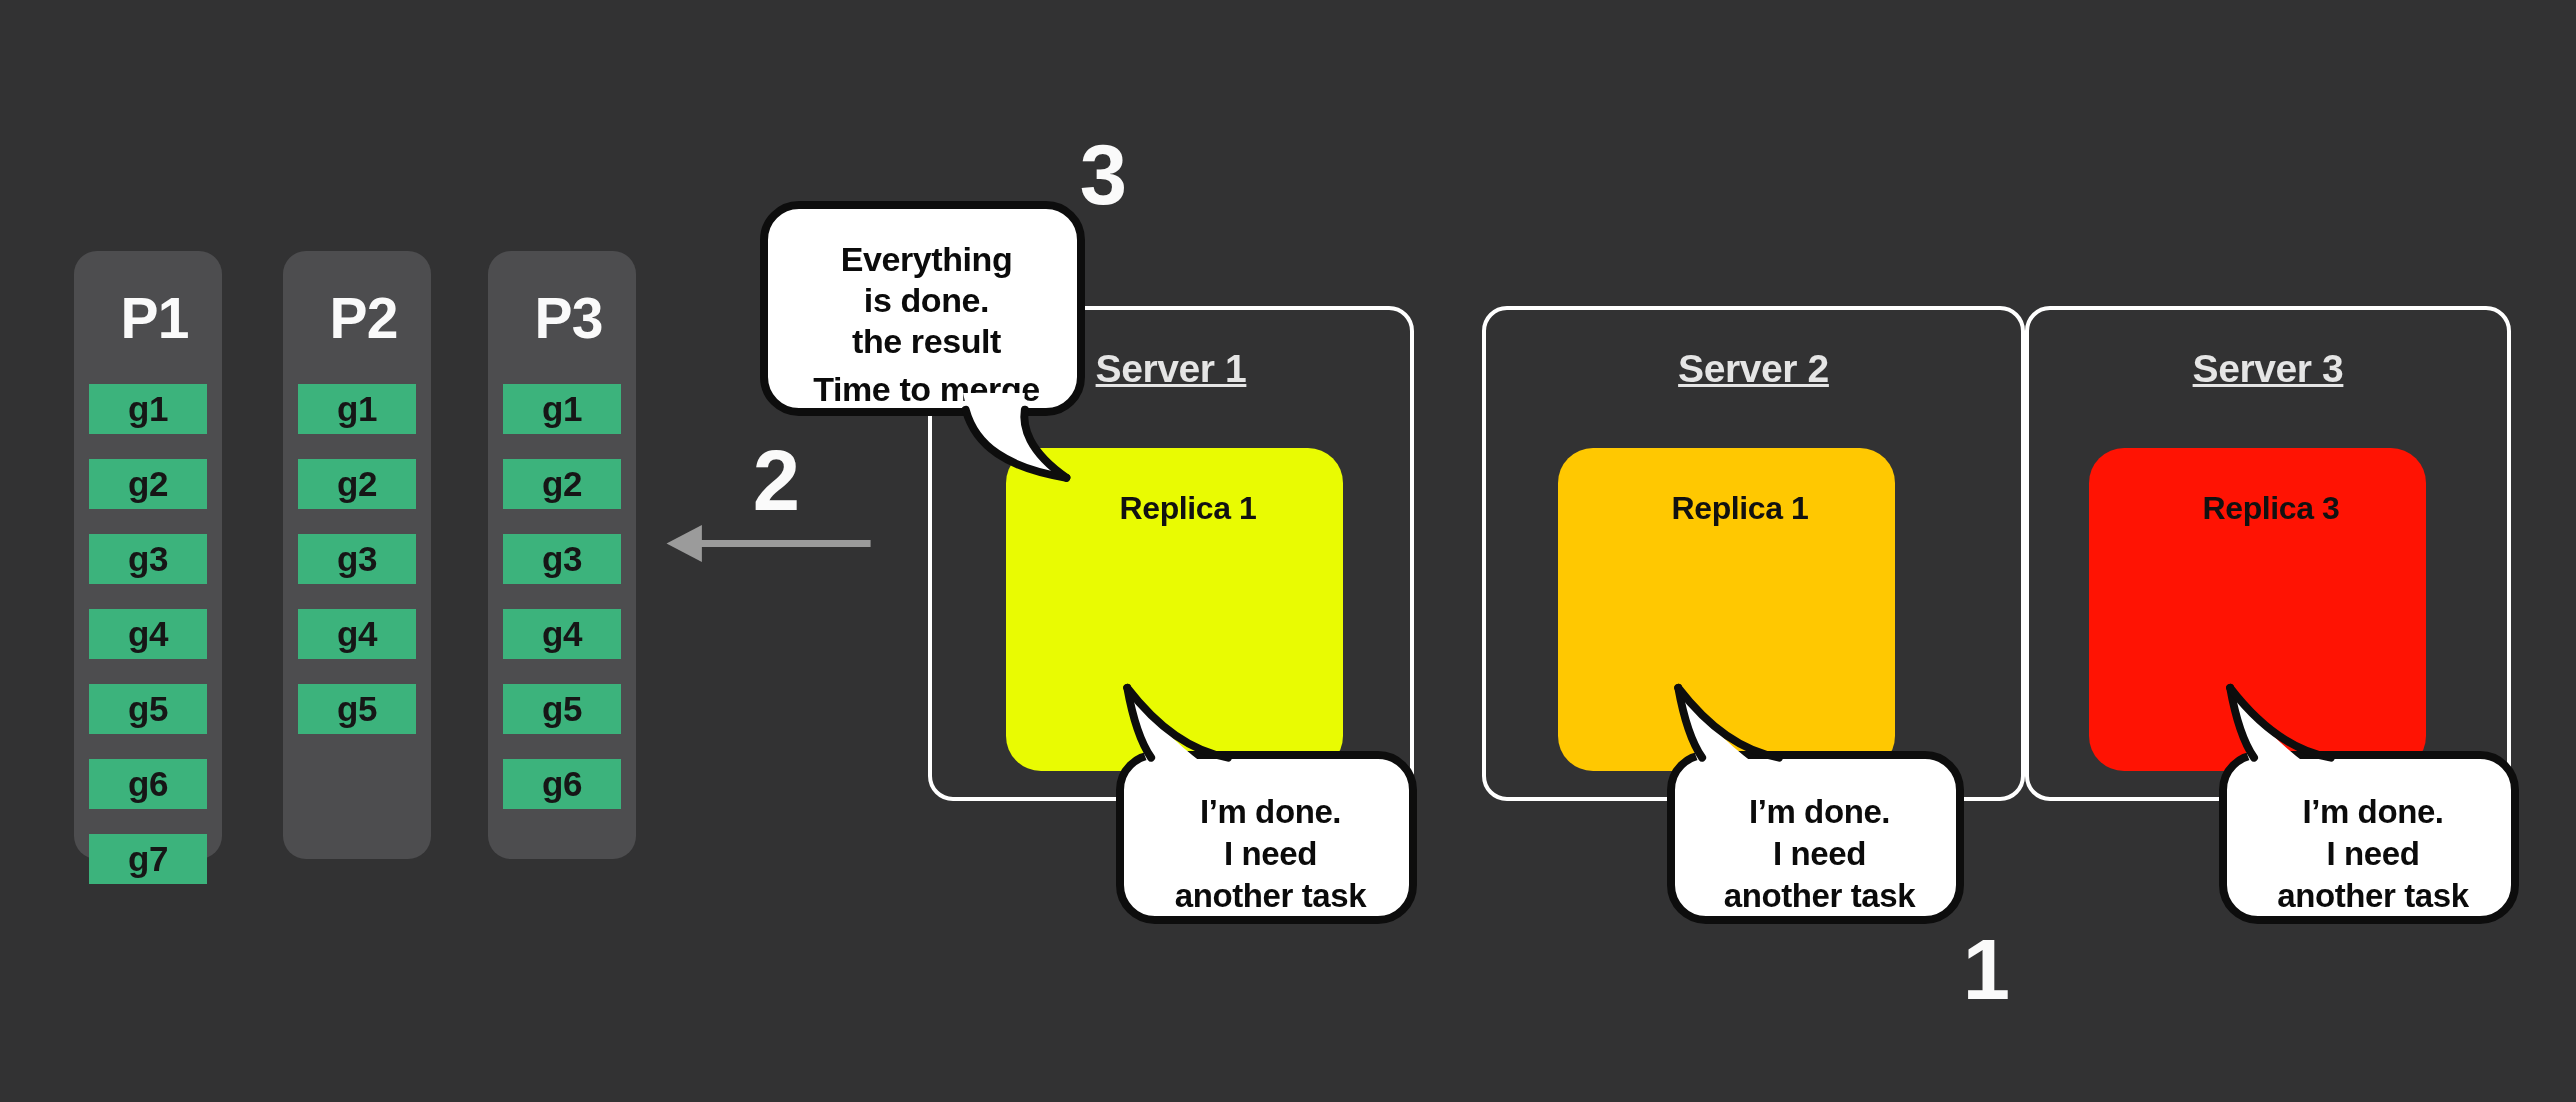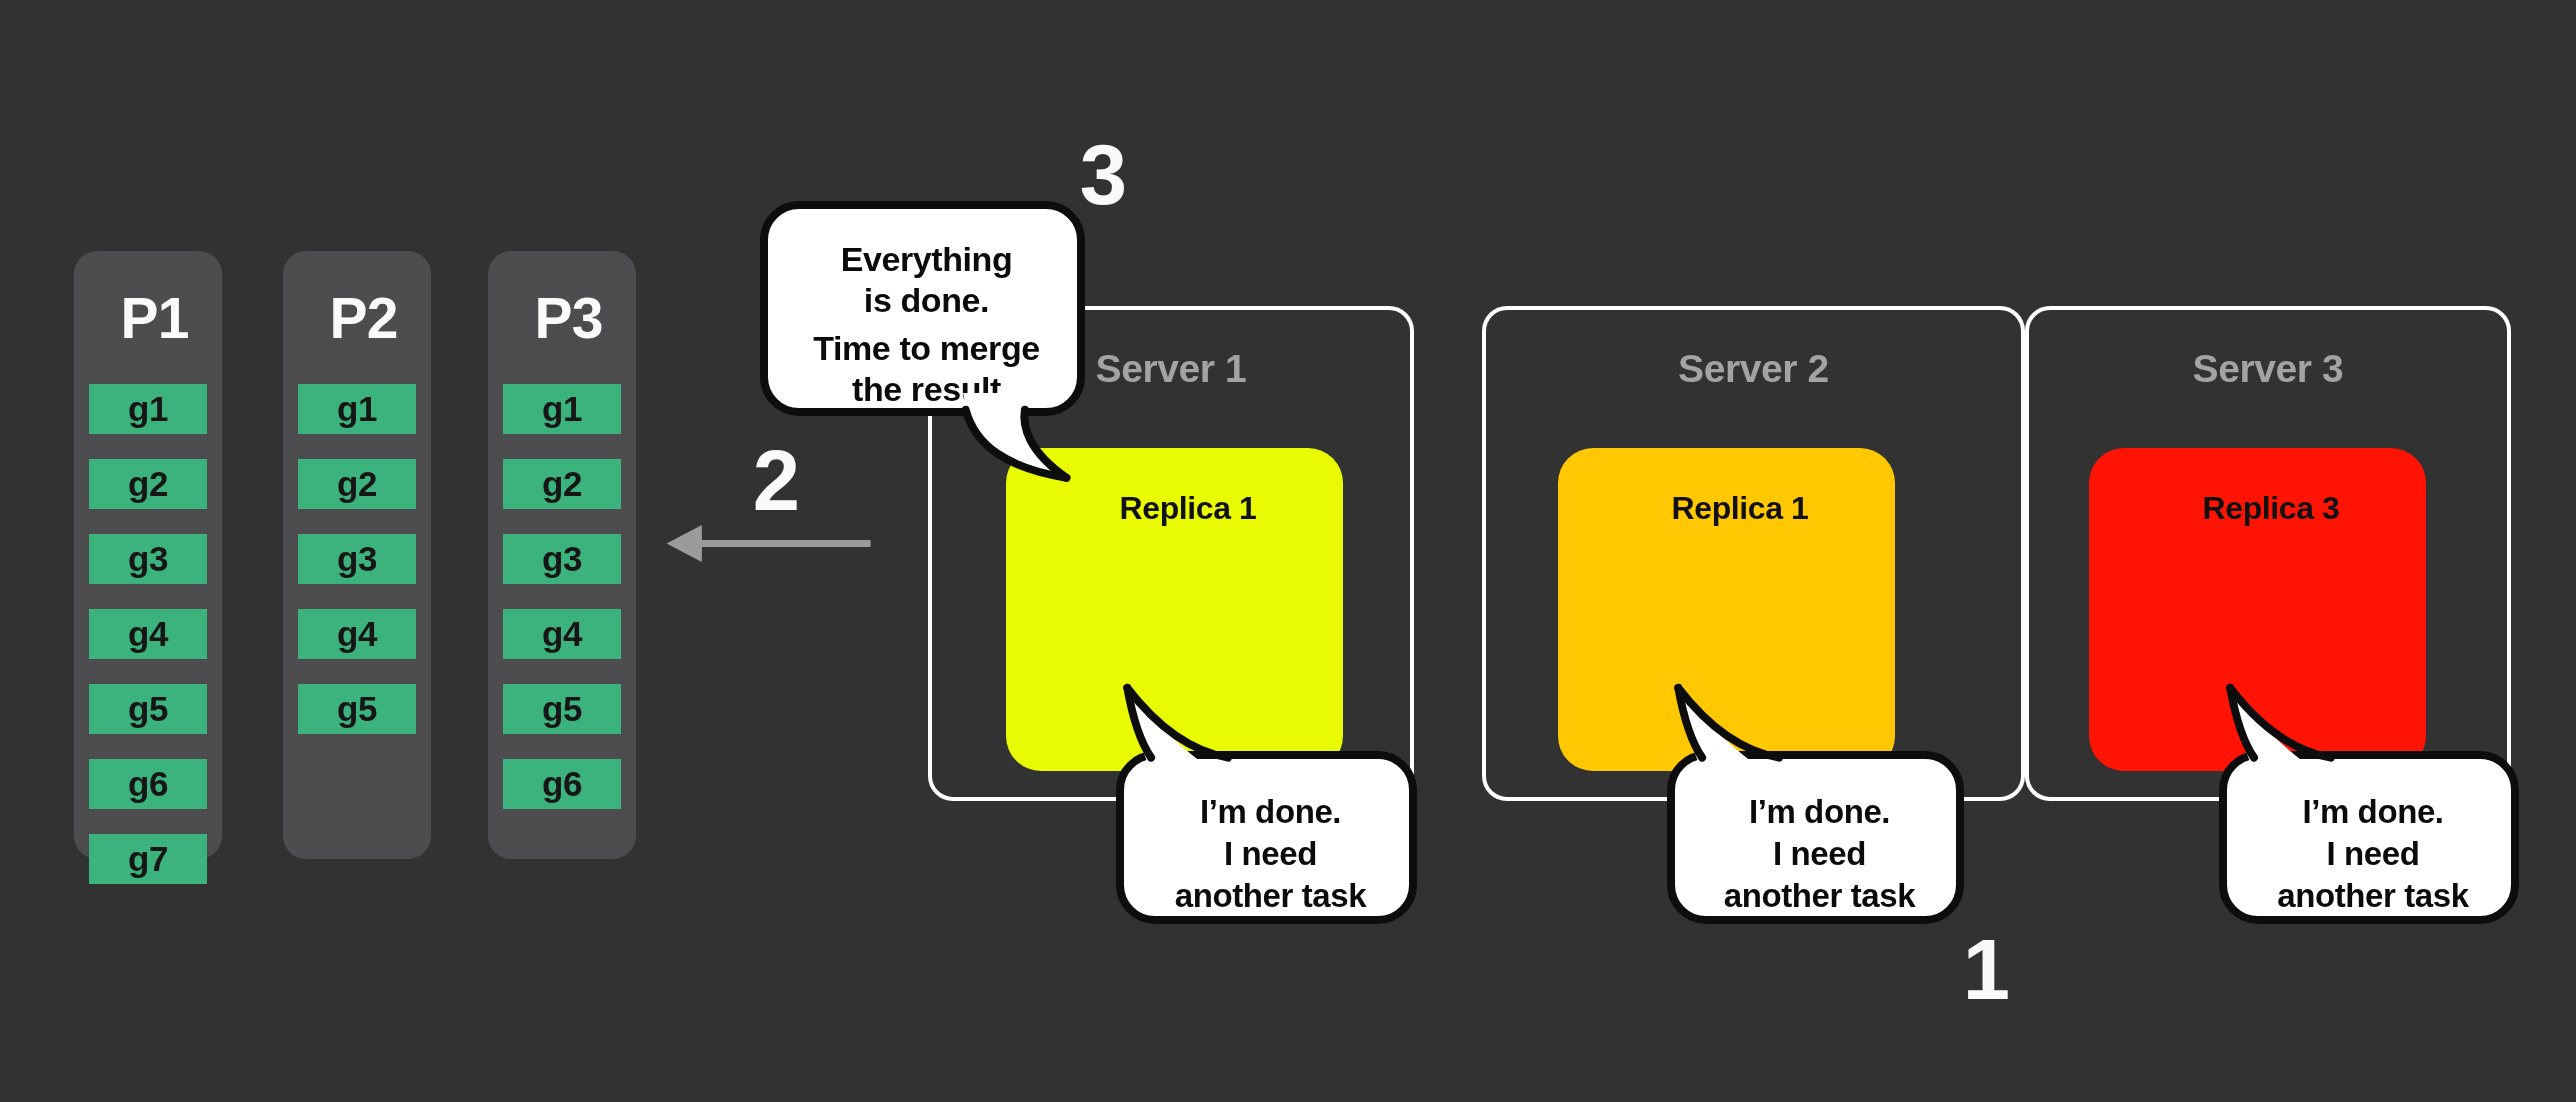--- a/index.html
+++ b/index.html
@@ -16,21 +16,21 @@
   .blocks{margin-top:37px;}
   .block{
     width:118px;height:50px;margin:0 auto 25px auto;background:#3cb37c;
     color:#161616;font-size:35px;line-height:50px;text-align:center;letter-spacing:-0.4px;
   }
   
   .server{
     position:absolute;top:306px;height:495px;box-sizing:border-box;
     border:4.4px solid #ffffff;border-radius:25px;
   }
-  .server-title{margin-top:37px;text-align:center;font-size:39px;line-height:44px;color:#a3a3a3;letter-spacing:-0.4px;}
+  .server-title{margin-top:37px;text-align:center;font-size:39px;line-height:44px;color:#e5e5e5;letter-spacing:-0.4px;text-decoration:underline;}
   .replica{
     position:absolute;top:138px;width:337px;height:323px;border-radius:35px;
     box-sizing:border-box;padding-top:41px;
   }
   .replica-label{text-align:center;font-size:32px;line-height:39px;color:#111111;letter-spacing:-0.4px;margin-left:27px;}
   
   .bubble{
     position:absolute;background:#ffffff;border:8px solid #0d0d0d;border-radius:39px;
     box-sizing:border-box;z-index:30;color:#0b0b0b;text-align:center;padding-left:8px;
   }
@@ -112,22 +112,22 @@
   <div class="server" style="left:2025px;width:486px">
     <div class="server-title">Server 3</div>
     <div class="replica" style="left: 60px; background: rgb(255, 19, 3);" title="Replica 3">
       <div class="replica-label">Replica 3</div>
     </div>
   </div>
 
   <div class="bubble merge-bubble">
     <span class="line">Everything</span>
     <span class="line">is done.</span>
+    <span class="line">the result</span>
     <span class="line merge-gap">Time to merge</span>
-    <span class="line">the result</span>
   </div>
 
   <div class="bubble done-bubble" style="left:1116px;width:301px">
     <span class="line">I’m done.</span>
     <span class="line">I need</span>
     <span class="line">another task</span>
   </div>
   <div class="bubble done-bubble" style="left:1667px;width:297px">
     <span class="line">I’m done.</span>
     <span class="line">I need</span>

